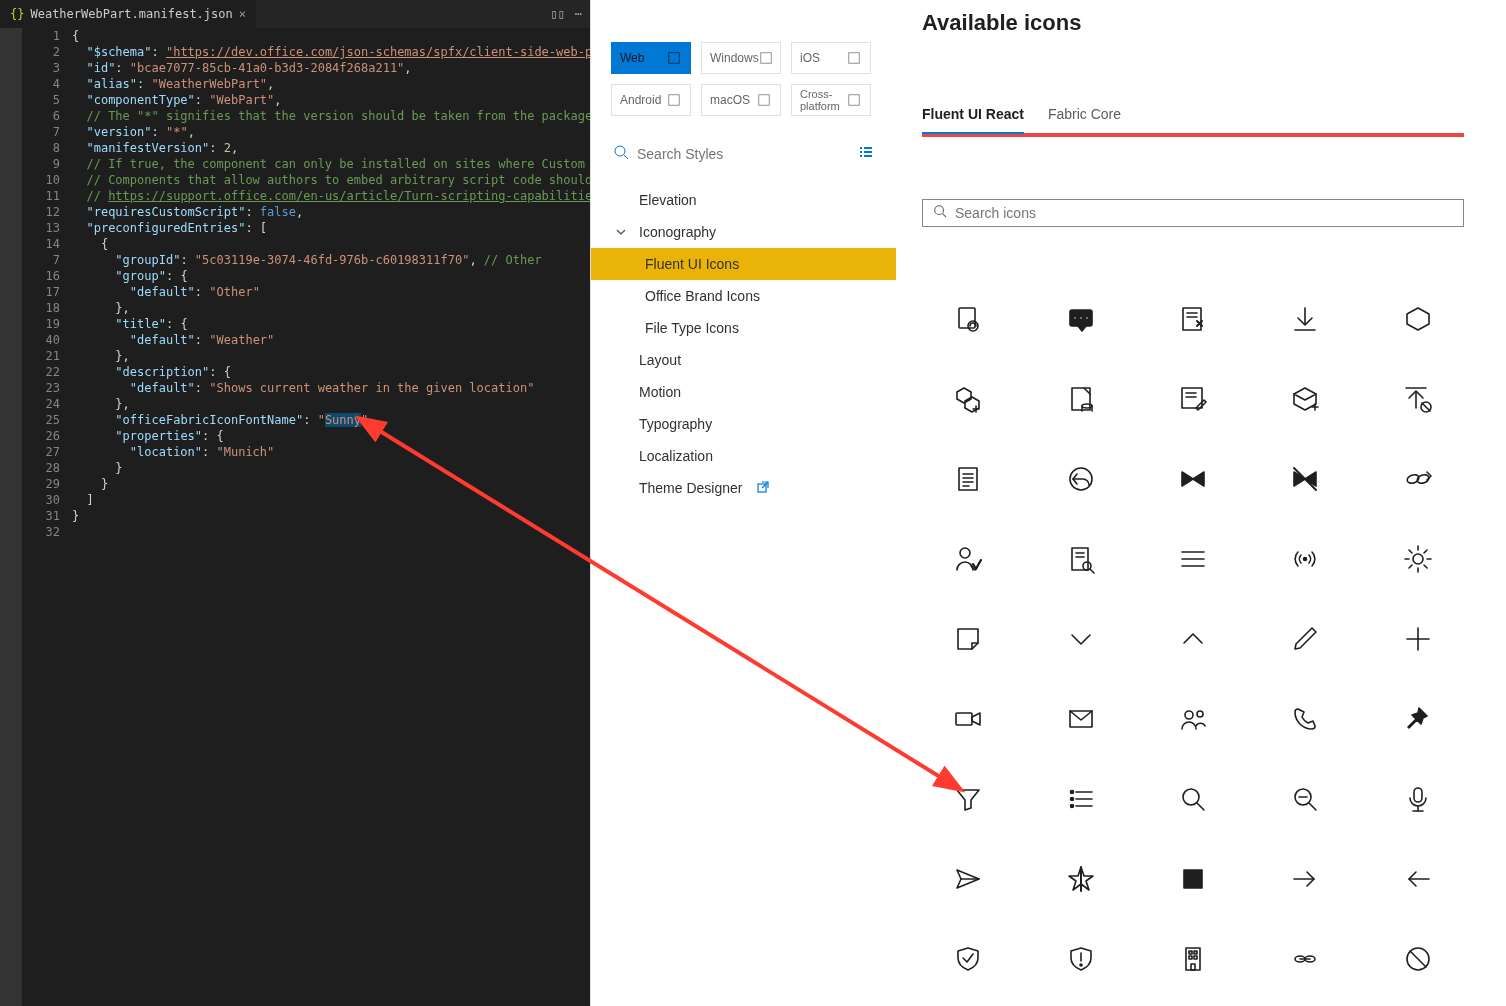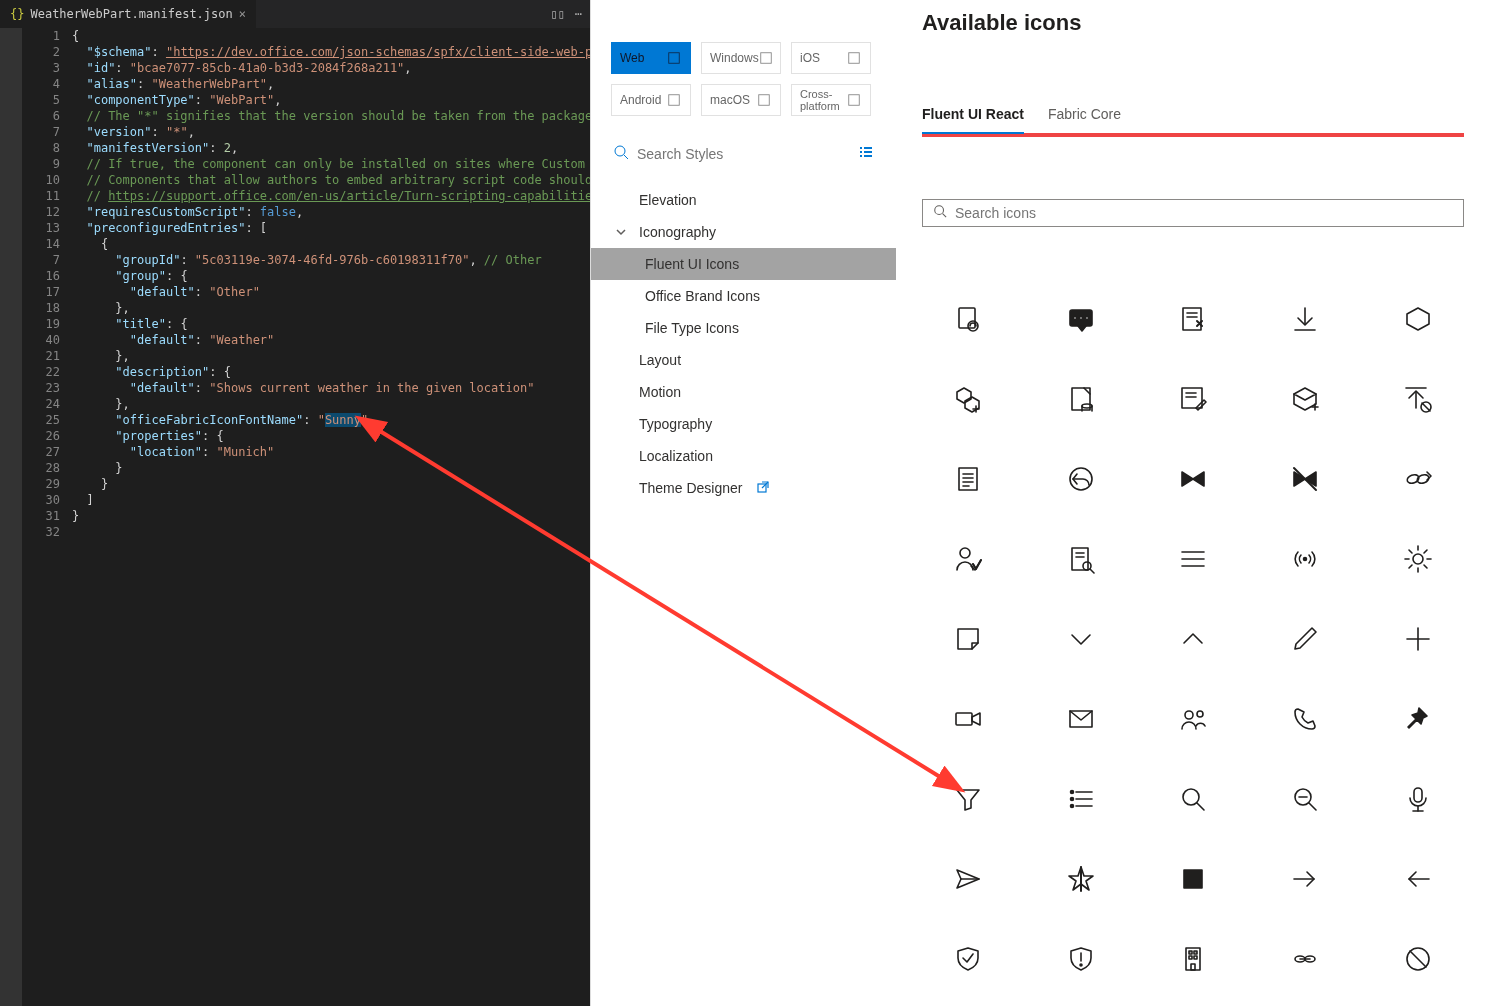--- a/index.html
+++ b/index.html
@@ -33,21 +33,21 @@
   .plat { display:flex; align-items:center; justify-content:space-between; width: 80px; height: 32px; padding: 0 8px; border: 1px solid #e1e1e1; font-size: 12px; color:#666; cursor:pointer; }
   .plat.cross { font-size:11px; line-height:1.1;}
   .plat.active { background:#0078d4; color:#0f172a; border-color:#0078d4;text-align:right;}
   .plat .picon { width:16px; height:16px; display:inline-flex; align-items:center; justify-content:center; opacity:0.8;}
   .search-row { display:flex; align-items:center; gap:8px; padding: 12px 22px; }
   .search-row input { border:none; outline:none; flex:1; font-size:14px; color:#1d4ed8; }
   .search-row .sicon { color:#0078d4; }
   .nav { padding: 8px 0; }
   .nav-item { display:flex; align-items:center; gap:8px; padding: 8px 22px 8px 24px; font-size:14px; color:#323130; cursor:pointer;}
   .nav-item.sub { padding-left: 54px; }
-  .nav-item.selected { background:#a3a3a3; }
+  .nav-item.selected { background:#eab308; }
   .nav-item .chev { width:16px; color:#605e5c; display:inline-flex; }
   .nav-item .ext-icon { color:#0078d4; margin-left:6px;}
   .list-icon { color:#0078d4; }
   
   
   .right { flex:1; padding: 0 42px 0 26px; display:flex; flex-direction:column; min-width:0;gap:48px;}
   .right h2 { font-size: 22px; font-weight: 600; padding: 10px 0 16px; color:#201f1e;}
   .sub-tabs { display:flex; gap:24px; border-bottom:4px solid #ef4444; margin-bottom: 14px;}
   .sub-tab { font-size:14px; padding: 6px 0 10px; color:#605e5c; cursor:pointer;}
   .sub-tab.active { color:#201f1e; font-weight:600; border-bottom:2px solid #0078d4; margin-bottom:-1px;}

